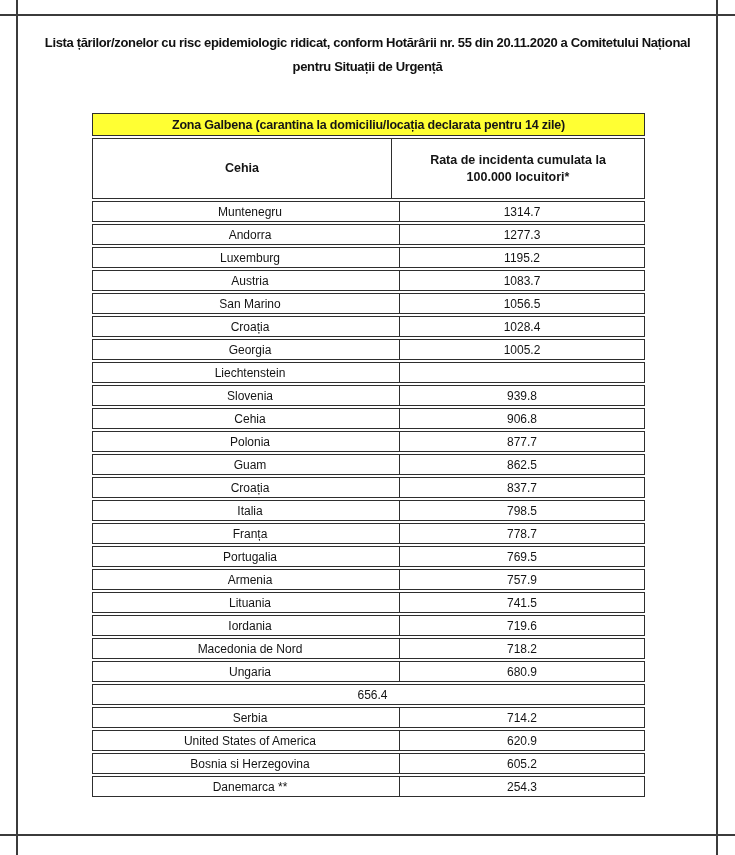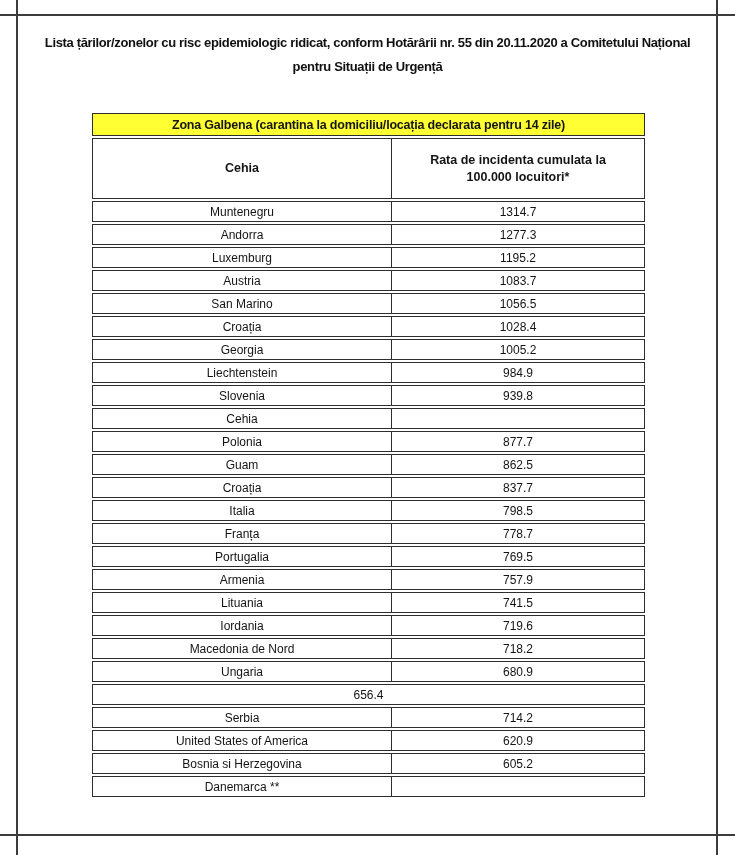--- a/index.html
+++ b/index.html
@@ -56,20 +56,21 @@
   }
   .rows {
     margin-top: 2px;
     display: flex; flex-direction: column;
     gap: 2px;
   }
   .row {
     height: 21px;
     border: 1.5px solid #2e2e2e;
     display: flex;
+    padding-left: 8px;
   }
   .cell {
     display: flex; align-items: center; justify-content: center;
     text-align: center;
     font-size: 12px;
     color: #141414;
   }
   .cell.stat  { width: 299px; border-right: 1.5px solid #2e2e2e; }
   .cell.rate  { flex: 1; }
   .header-row .cell { font-weight: bold; font-size: 12.5px; flex-direction: column; line-height: 17px; }
@@ -133,30 +134,30 @@
     <div class="cell rate">1028.4</div>
   </div>
 
   <div class="row">
     <div class="cell stat">Georgia</div>
     <div class="cell rate">1005.2</div>
   </div>
 
   <div class="row">
     <div class="cell stat">Liechtenstein</div>
-    <div class="cell rate">984.9</div>
   </div>
 
   <div class="row">
     <div class="cell stat">Slovenia</div>
     <div class="cell rate">939.8</div>
   </div>
 
   <div class="row">
     <div class="cell stat">Cehia</div>
+    <div class="cell rate">906.8</div>
   </div>
 
   <div class="row">
     <div class="cell stat">Polonia</div>
     <div class="cell rate">877.7</div>
   </div>
 
   <div class="row">
     <div class="cell stat">Guam</div>
     <div class="cell rate">862.5</div>
@@ -221,16 +222,17 @@
     <div class="cell rate">620.9</div>
   </div>
 
   <div class="row">
     <div class="cell stat">Bosnia si Herzegovina</div>
     <div class="cell rate">605.2</div>
   </div>
 
   <div class="row">
     <div class="cell stat">Danemarca **</div>
+    <div class="cell rate">254.3</div>
   </div>
 </div>
 
 </div>
 
 </body></html>

